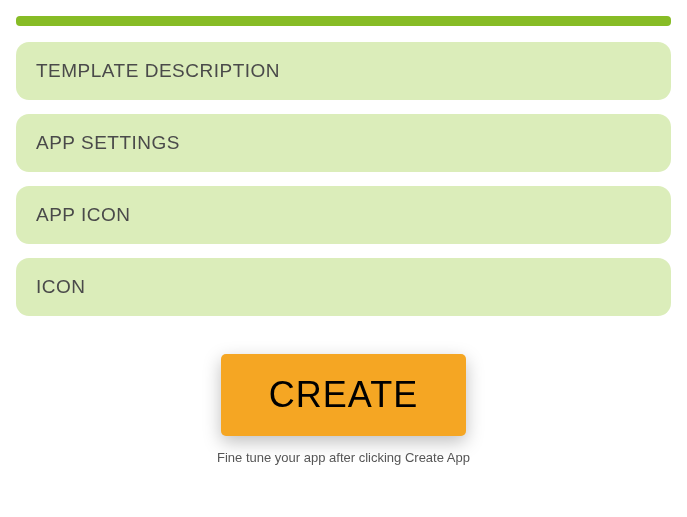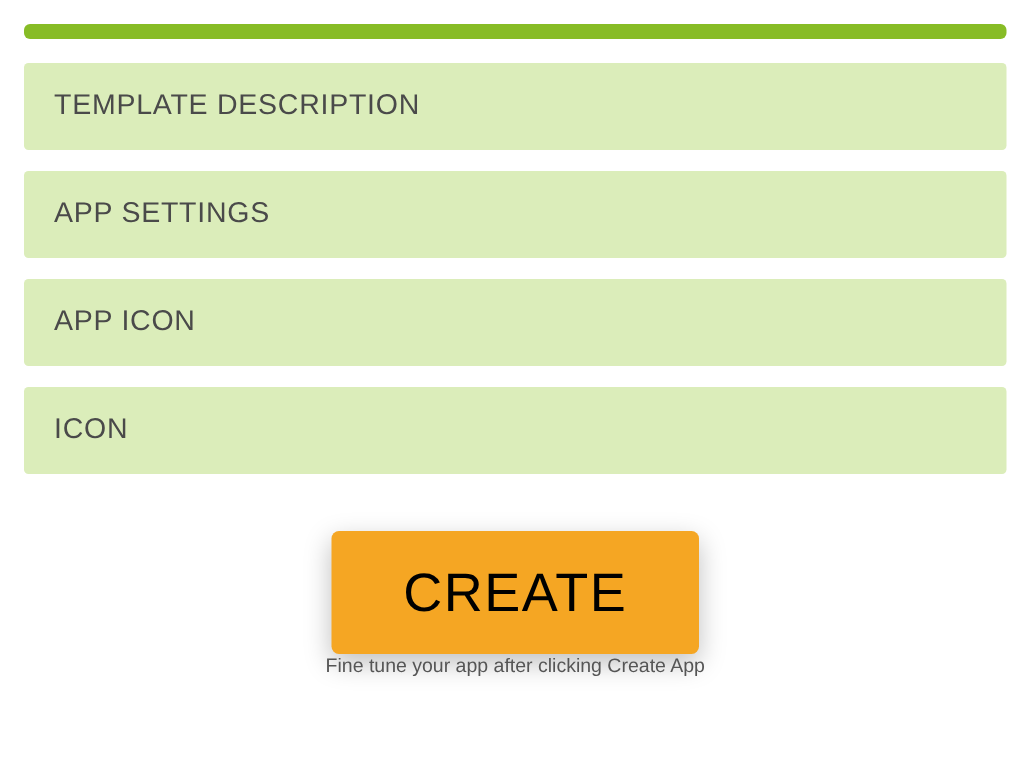--- a/index.html
+++ b/index.html
@@ -15,21 +15,21 @@
       padding: 16px;
     }
     .top-bar {
       height: 10px;
       background: #87bc26;
       border-radius: 4px;
       margin-bottom: 16px;
     }
     .section {
       background: #dbedba;
-      border-radius: 3px;
+      border-radius: 13px;
       padding: 18px 20px;
       margin-bottom: 14px;
       cursor: pointer;
     }
     .section-title {
       color: #4a4a4a;
       font-size: 19px;
       font-weight: 400;
       letter-spacing: 0.5px;
       font-family: 'Arial Narrow', Arial, sans-serif;
@@ -49,20 +49,21 @@
       font-weight: 400;
       color: #000000;
       letter-spacing: 1px;
       cursor: pointer;
       font-family: 'Arial Narrow', Arial, sans-serif;
       font-stretch: condensed;
       box-shadow: 0 6px 18px rgba(0,0,0,0.25);
     }
     .hint {
       text-align: center;
+      margin-top: 14px;
       font-size: 13px;
       color: #555;
     }
   </style>
 </head>
 <body>
 
 <div class="top-bar"></div>
 
 <div class="section">

